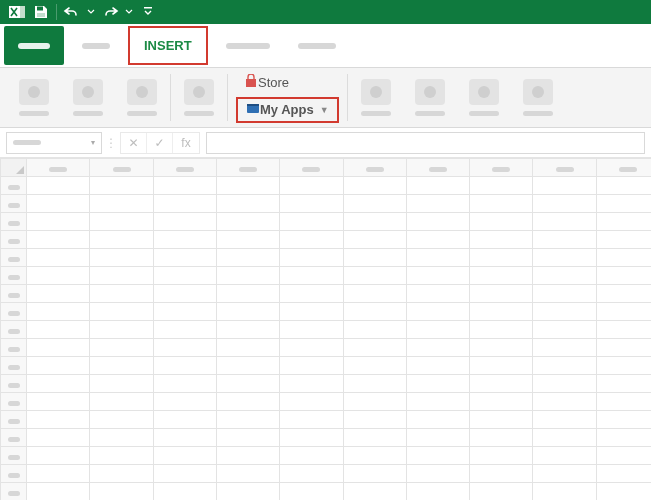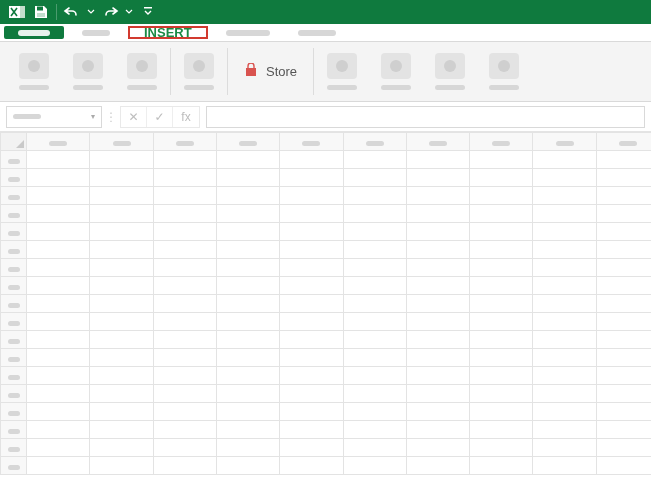--- a/index.html
+++ b/index.html
@@ -5,39 +5,39 @@
   * { box-sizing: border-box; margin: 0; padding: 0; }
   body { font-family: "Segoe UI", Arial, sans-serif; font-size: 12px; background: #fff; width: 651px; height: 500px; overflow: hidden; }
 
   
   .titlebar { background: #0f7a3e; height: 24px; display: flex; align-items: center; padding: 0 6px; gap: 2px; }
   .titlebar .qat-btn { width: 22px; height: 22px; display: flex; align-items: center; justify-content: center; color: #fff; }
   .titlebar .qat-btn svg { display:block; }
   .titlebar .divider { width: 1px; height: 16px; background: rgba(255,255,255,0.25); margin: 0 2px; }
 
   
-  .tabstrip { background: #fff; height: 18px; display: flex; align-items: stretch; border-bottom: 1px solid #d9d9d9; padding-left: 4px; }
+  .tabstrip { background: #fff; height: 44px; display: flex; align-items: stretch; border-bottom: 1px solid #d9d9d9; padding-left: 4px; }
   .tab { display: flex; align-items: center; justify-content: center; padding: 0 14px; font-size: 13px; color: #777; position: relative; }
   .tab.file { background: #0f7a3e; color: #fff; margin: 2px 4px 2px 0; border-radius: 2px; min-width: 52px; }
   .tab .ph { background: #d7d7d7; border-radius: 3px; height: 6px; }
   .tab.file .ph { background: rgba(255,255,255,0.9); }
   .tab.highlight { border: 2px solid #d23a2f; color: #1c8a45; font-weight: 600; margin: 2px 4px; }
   .tab.highlight span { color: #1c8a45; }
 
   
   .ribbon { background: #f4f4f4; height: 60px; border-bottom: 1px solid #d9d9d9; display: flex; align-items: stretch; padding: 0 6px; }
   .rib-group { display: flex; align-items:center; padding: 0 8px; gap: 14px; }
   .rib-sep { width: 1px; background: #dcdcdc; margin: 6px 0; }
   .rib-btn { display:flex; flex-direction:column; align-items:center; justify-content:center; width: 40px; gap:6px; }
   .rib-icon { width: 30px; height: 26px; background: #e3e3e3; border-radius: 4px; position: relative; }
   .rib-icon::after { content:""; position:absolute; top:7px; left:9px; width:12px; height:12px; background:#cfcfcf; border-radius:50%; }
   .rib-label-ph { width: 30px; height: 5px; background:#d7d7d7; border-radius: 3px; }
 
   .apps-group { display:flex; flex-direction:column; justify-content:center; gap:4px; padding: 4px 8px; }
-  .apps-item { display:flex; align-items:center; gap:8px; height: 22px; padding: 0 8px; font-size: 13px; color:#555;text-align:right; }
+  .apps-item { display:flex; align-items:center; height: 22px; padding: 0 8px; font-size: 13px; color:#555;text-align:right; }
   .apps-item.highlight { border: 2px solid #d23a2f; color:#555; font-weight:600; height:28px; }
   .apps-item .drop { margin-left: 6px; font-size: 9px; color:#888; }
 
   
   .formula-row { height: 30px; display:flex; align-items:center; gap:6px; padding: 4px 6px; border-bottom:1px solid #e4e4e4; }
   .namebox { width: 96px; height: 22px; border:1px solid #d9d9d9; background:#fff; display:flex; align-items:center; justify-content:space-between; padding:0 6px; }
   .namebox .ph { width: 28px; height:5px; background:#d7d7d7; border-radius:3px; }
   .namebox .dd { font-size:8px; color:#aaa; }
   .fx-btns { display:flex; align-items:center; border:1px solid #e9e9e9; height:22px; }
   .fx-btn { width:26px; height:100%; display:flex; align-items:center; justify-content:center; color:#bdbdbd; border-right:1px solid #eee; font-size:12px; }
@@ -149,20 +149,30 @@
   <div class="apps-group">
     <div class="apps-item">
       <span>
         <svg width="14" height="14" viewBox="0 0 14 14">
             <path d="M2 5 h10 v8 h-10 z" fill="#d9534f"></path>
             <path d="M4 5 v-2 a3 3 0 0 1 6 0 v2" stroke="#d9534f" stroke-width="1.4" fill="none"></path>
           </svg>
       </span>
       <span>Store</span>
     </div>
+    <div class="apps-item highlight">
+      <span>
+        <svg width="14" height="14" viewBox="0 0 14 14">
+            <rect x="1" y="3" width="12" height="9" rx="1" fill="#2f6fb3"></rect>
+            <rect x="1" y="3" width="12" height="2" fill="#1e4e82"></rect>
+          </svg>
+      </span>
+      <span>My Apps</span>
+      <span class="drop">▼</span>
+    </div>
   </div>
   <div class="rib-sep"></div>
   <div class="rib-group">
     <div class="rib-btn">
         <div class="rib-icon"></div>
         <div class="rib-label-ph"></div>
       </div>
     <div class="rib-btn">
         <div class="rib-icon"></div>
         <div class="rib-label-ph"></div>

